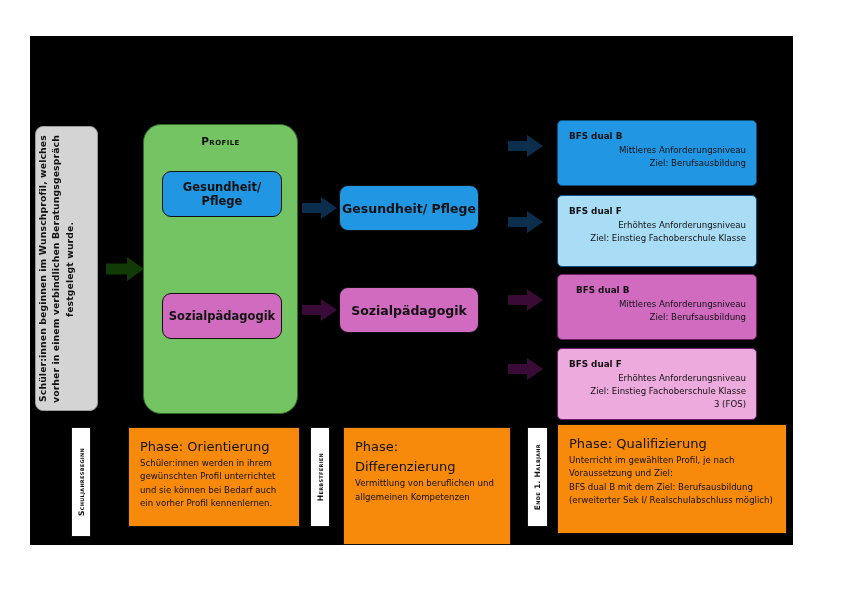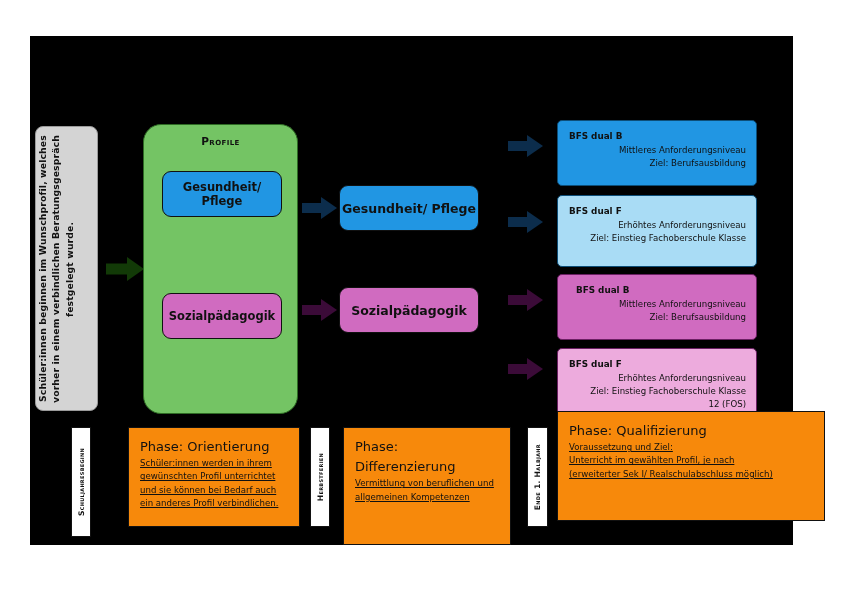--- a/index.html
+++ b/index.html
@@ -247,25 +247,25 @@
     font-size: 8.6px;
     line-height: 1.55;
     color: #111111;
   }
   .phase .phead {
     font-weight: normal;
     display: block;
     font-size: 13px;
     margin-bottom: 0;
   }
-  .phase .pline { display: block; text-decoration: underline; }
+  .phase .pline { display: block; }
 
   #phase-orientierung { left: 98px;  top: 391px; width: 172px; height: 100px; }
   #phase-differenzierung { left: 313px; top: 391px; width: 168px; height: 118px; }
-  #phase-qualifizierung  { left: 527px; top: 375px; width: 268px; height: 110px; }
+  #phase-qualifizierung  { left: 527px; top: 388px; width: 230px; height: 110px; }
 </style>
 </head>
 <body>
 
 <div id="canvas">
 
   <div class="box" id="intro-note">
     <span class="vtext">Schüler:innen beginnen im Wunschprofil, welches vorher in einem verbindlichen Beratungsgespräch festgelegt wurde.</span>
   </div>
 
@@ -324,49 +324,50 @@
   <div class="outcome" id="outcome-b-pink">
     <span class="ohead">BFS dual B</span>
     <span class="oline">Mittleres Anforderungsniveau</span>
     <span class="oline">Ziel: Berufsausbildung</span>
   </div>
 
   <div class="outcome" id="outcome-f-pink">
     <span class="ohead">BFS dual F</span>
     <span class="oline">Erhöhtes Anforderungsniveau</span>
     <span class="oline">Ziel: Einstieg Fachoberschule Klasse</span>
-    <span class="oline">12 (FOS)</span>
+    <span class="oline">3 (FOS)</span>
   </div>
 
   <div class="milestone" id="ms-schuljahresbeginn">
     <span class="vtext">Schuljahresbeginn</span>
   </div>
 
   <div class="phase" id="phase-orientierung">
     <span class="phead">Phase: Orientierung</span>
     <span class="pline">Schüler:innen werden in ihrem</span>
     <span class="pline">gewünschten Profil unterrichtet</span>
     <span class="pline">und sie können bei Bedarf auch</span>
-    <span class="pline">ein anderes Profil verbindlichen.</span>
+    <span class="pline">ein vorher Profil kennenlernen.</span>
   </div>
 
   <div class="milestone" id="ms-herbstferien">
     <span class="vtext">Herbstferien</span>
   </div>
 
   <div class="phase" id="phase-differenzierung">
     <span class="phead">Phase: Differenzierung</span>
     <span class="pline">Vermittlung von beruflichen und</span>
     <span class="pline">allgemeinen Kompetenzen</span>
   </div>
 
   <div class="milestone" id="ms-ende-halbjahr">
     <span class="vtext">Ende 1. Halbjahr</span>
   </div>
 
   <div class="phase" id="phase-qualifizierung">
     <span class="phead">Phase: Qualifizierung</span>
+    <span class="pline">Unterricht im gewählten Profil, je nach</span>
     <span class="pline">Voraussetzung und Ziel:</span>
-    <span class="pline">Unterricht im gewählten Profil, je nach</span>
+    <span class="pline">BFS dual B mit dem Ziel: Berufsausbildung</span>
     <span class="pline">(erweiterter Sek I/ Realschulabschluss möglich)</span>
   </div>
 
 </div>
 
 </body></html>

